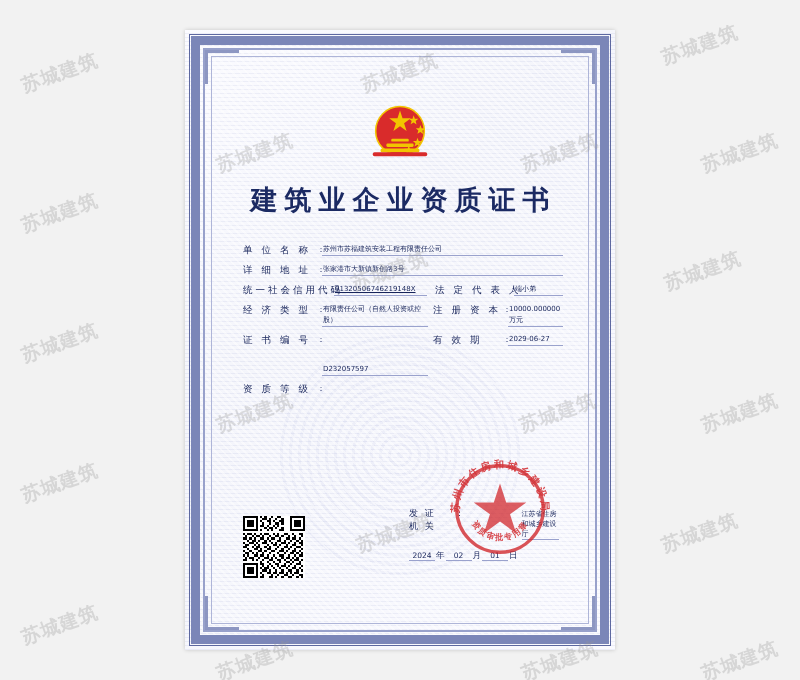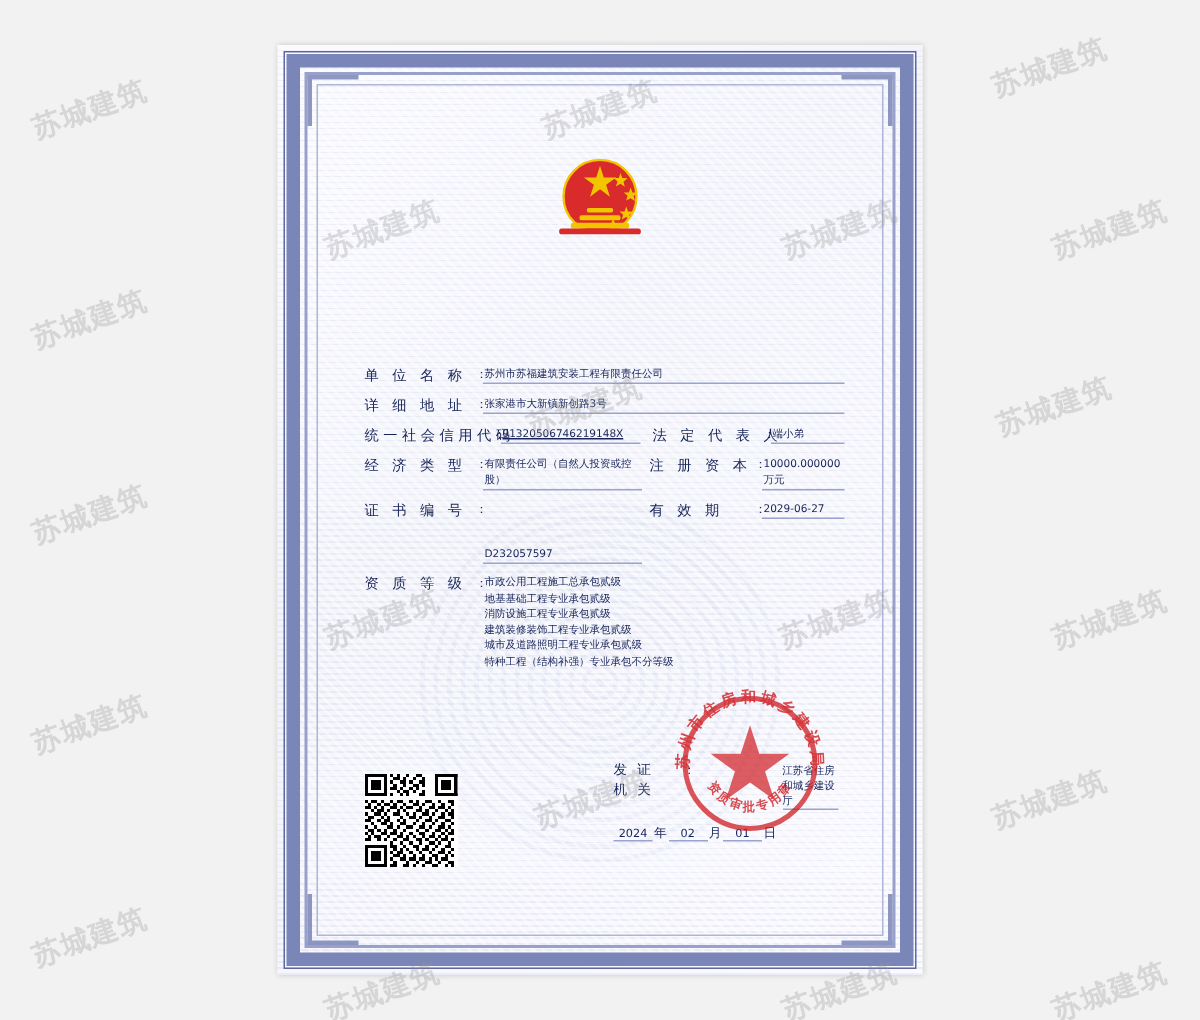--- a/index.html
+++ b/index.html
@@ -275,20 +275,21 @@
       <path d="M54 24 l1.3 3.4 3.6.2 -2.8 2.3 .9 3.5 -3-2 -3.1 1.8 1.1-3.4 -2.7-2.4 3.6 0 z" fill="#f2c500"></path>
       <path d="M61 34 l1.2 3.3 3.5 .2 -2.7 2.2 .9 3.4 -3-1.9 -3 1.7 1-3.3 -2.6-2.3 3.5 0 z" fill="#f2c500"></path>
       <path d="M58 47 l1.2 3.3 3.5 .2 -2.7 2.2 .9 3.4 -3-1.9 -3 1.7 1-3.3 -2.6-2.3 3.5 0 z" fill="#f2c500"></path>
       <path d="M49 55 l1.2 3.3 3.5 .2 -2.7 2.2 .9 3.4 -3-1.9 -3 1.7 1-3.3 -2.6-2.3 3.5 0 z" fill="#f2c500"></path>
       <rect x="20" y="58" width="40" height="4" rx="1.6" fill="#f2c500"></rect>
       <rect x="26" y="53" width="28" height="3.4" rx="1.3" fill="#f2c500"></rect>
       <rect x="31" y="48" width="18" height="3" rx="1.2" fill="#f2c500"></rect>
       <rect x="12" y="62" width="56" height="4" rx="1.8" fill="#d92b2b"></rect>
     </svg>
 
+    <div id="cert-title">建筑业企业资质证书</div>
 
     <div id="fields">
 
       <div class="field-row">
         <span class="fl w1">单 位 名 称</span>
         <span class="colon">：</span>
         <span class="fv">苏州市苏福建筑安装工程有限责任公司</span>
       </div>
 
       <div class="field-row">
@@ -320,28 +321,20 @@
         <span class="colon">：</span>
         <span class="fv" style="flex:0 0 105px;margin-top:30px;">D232057597</span>
         <span class="fl" style="width:70px; margin-left:5px;">有 效 期</span>
         <span class="colon">：</span>
         <span class="fv">2029-06-27</span>
       </div>
 
       <div class="field-row" id="grade-row">
         <span class="fl w1">资 质 等 级</span>
         <span class="colon">：</span>
-        <div id="grade-list">
-          <div>市政公用工程施工总承包贰级</div>
-          <div>地基基础工程专业承包贰级</div>
-          <div>消防设施工程专业承包贰级</div>
-          <div>建筑装修装饰工程专业承包贰级</div>
-          <div>城市及道路照明工程专业承包贰级</div>
-          <div>特种工程（结构补强）专业承包不分等级</div>
-        </div>
       </div>
 
     </div>
 
     <svg id="qr-code" viewBox="0 0 29 29" shape-rendering="crispEdges">
       <rect width="29" height="29" fill="#ffffff"></rect>
       <g fill="#000000">
         <rect x="0" y="0" width="7" height="1"></rect>
           <rect x="0" y="6" width="7" height="1"></rect>
         <rect x="0" y="0" width="1" height="7"></rect>

